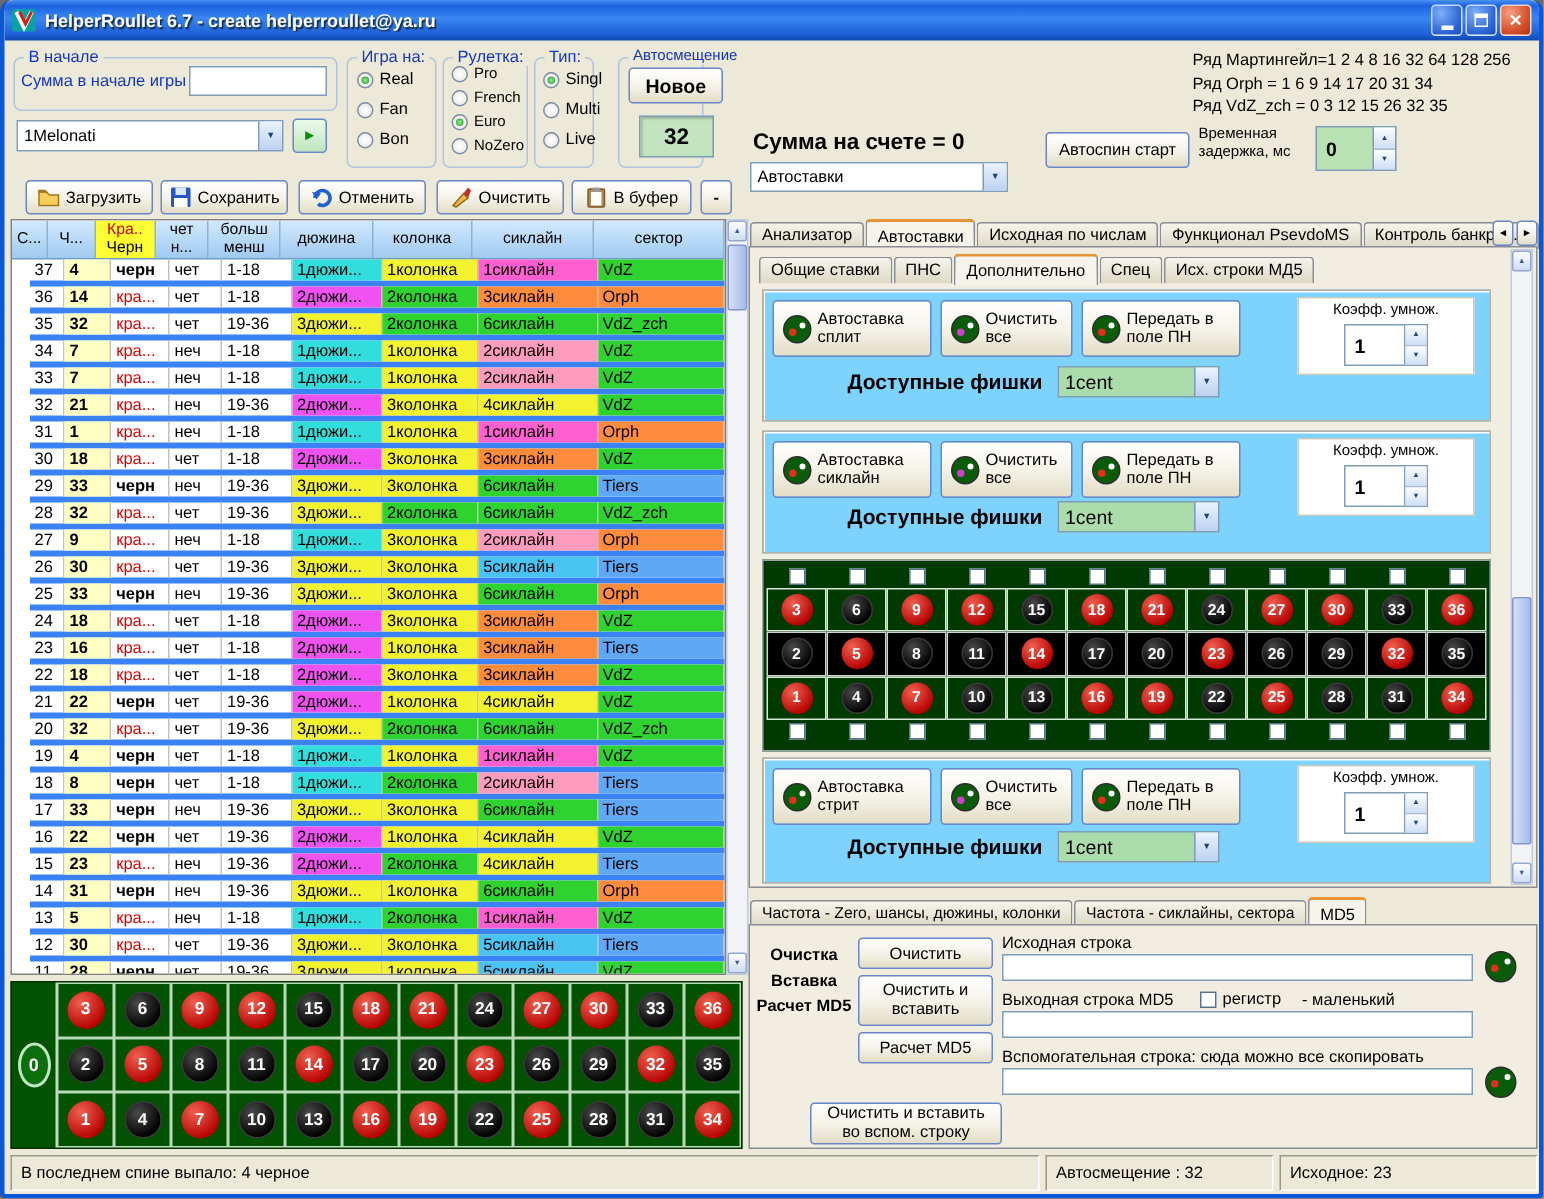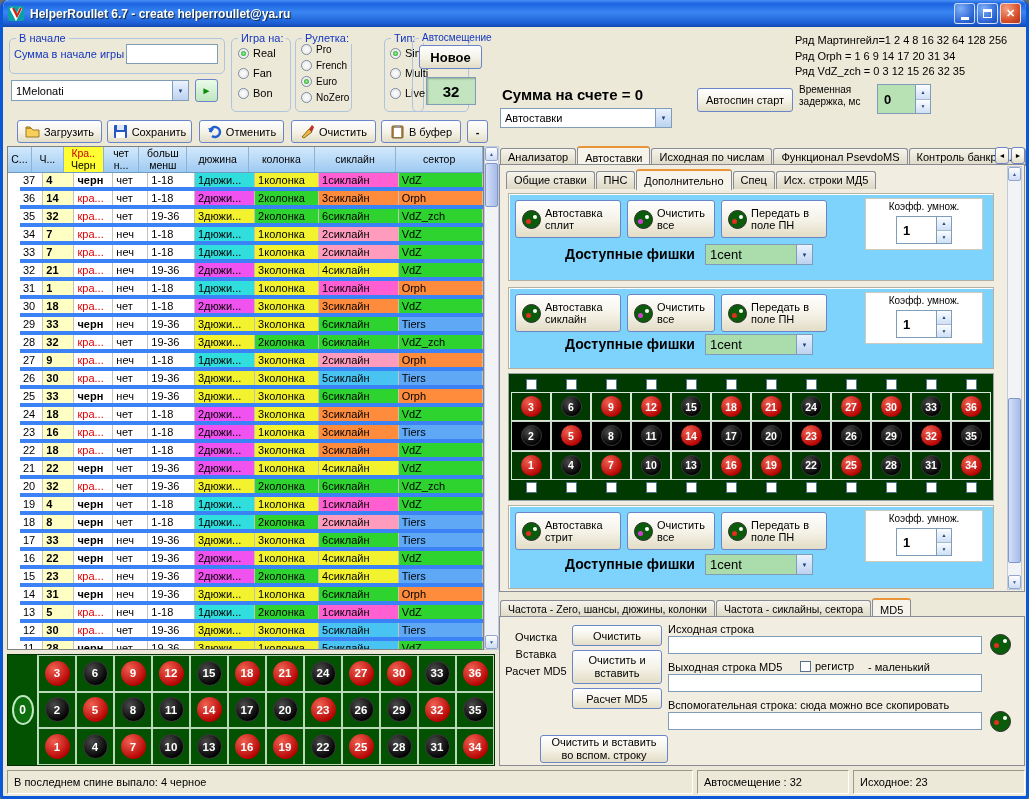--- a/index.html
+++ b/index.html
@@ -101,21 +101,21 @@
   .chips-lbl { position:absolute; left:56px; top:52px; font-size:14px; font-weight:bold; }
   .chips-combo { left:196px; top:50px; width:108px; height:21px; }
   .mini-roul { position:absolute; left:8px; top:208px; width:486px; height:128px; background:#013a01; border:1px solid #9aa5a8; padding:2px; }
   .mini-grid { display:grid; grid-template-columns:repeat(12,1fr); grid-template-rows:16px 29.3px 29.3px 29.3px 16px; height:100%; }
   .mcb-cell { display:flex; align-items:center; justify-content:center; }
   .mcell { border:1px solid #d8e8d8; display:flex; align-items:center; justify-content:center; }
   .mcell.mdark { background:#000; border-color:#c8d8c8; }
   .mini-grid .numc { width:21px; height:21px; font-size:10.5px; }
   
   .bp-body { position:absolute; left:496px; top:616px; width:526px; height:150px; border:1px solid #898c95; background:#f1eee1; }
-  .md5-left { position:absolute; left:4px; top:12px; width:64px; text-align:center; line-height:1.55; }
+  .md5-left { position:absolute; left:4px; top:12px; width:64px; text-align:center; line-height:1.55;font-weight:bold; }
   .statusbar-cell { position:absolute; height:24px; background:#ece9d8; border:1px solid #fff; border-top-color:#9a9a8a; border-left-color:#9a9a8a;
     display:flex; align-items:center; padding:0 6px; white-space:nowrap; overflow:hidden; }
   .series-line { line-height:15.5px; white-space:nowrap; }
   .playic { color:#0a8c0a; font-size:10px; }
   .tab-arrows { position:absolute; display:flex; gap:2px; }
   .tab-arrows .btn { width:14px; height:17px; padding:0; font-size:7px; }
 </style>
 </head>
 <body>
 
@@ -185,21 +185,21 @@
     <label class="radio checked" style="left:5px;top:37px;font-size:10px;">
         <span class="dot"></span>
         <span>Euro</span>
       </label>
     <label class="radio" style="left:5px;top:53px;font-size:10px;">
         <span class="dot"></span>
         <span>NoZero</span>
       </label>
   </fieldset>
 
-  <fieldset class="grp" style="left:353px;top:38px;width:40px;height:74px;margin-left:28px;">
+  <fieldset class="grp" style="left:353px;top:38px;width:40px;height:74px;">
     <span class="legend">Тип:</span>
     <label class="radio checked" style="left:5px;top:8px;">
         <span class="dot"></span>
         <span>Singl</span>
       </label>
     <label class="radio" style="left:5px;top:28px;">
         <span class="dot"></span>
         <span>Multi</span>
       </label>
     <label class="radio" style="left:5px;top:48px;">

